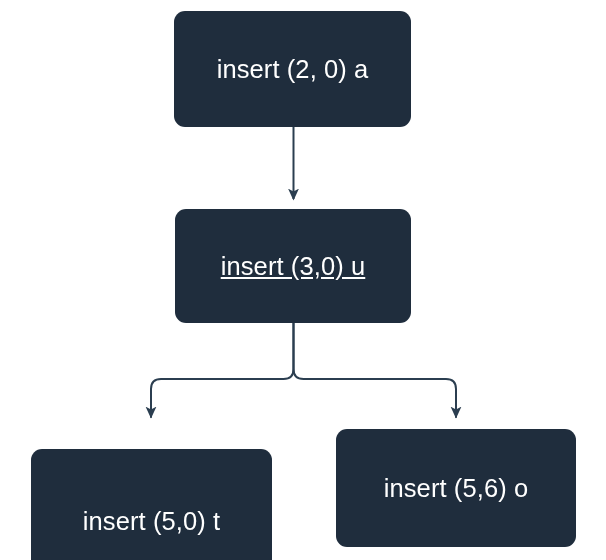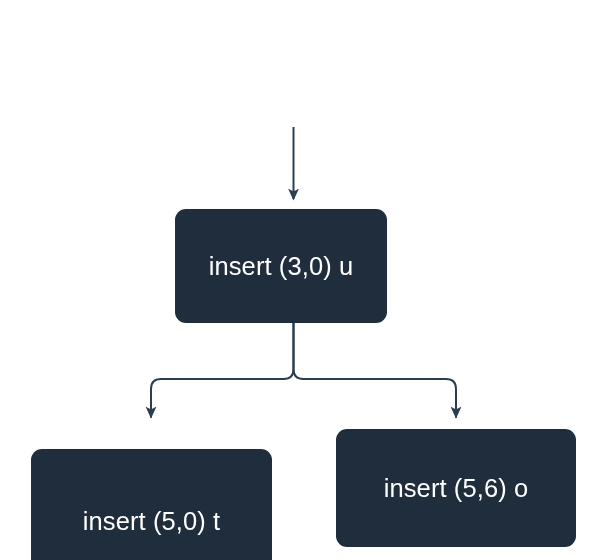--- a/index.html
+++ b/index.html
@@ -46,22 +46,23 @@
   }
   #node-root {
     left: 174px;
     top: 11px;
     width: 237px;
     height: 116px;
   }
   #node-child {
     left: 175px;
     top: 209px;
-    width: 212px;
+    width: 236px;
     height: 114px;
+    text-decoration: underline;
   }
   #node-leaf-left {
     left: 31px;
     top: 429px;
     width: 241px;
     height: 144px;
     margin-top: 20px;
   }
   #node-leaf-right {
     left: 336px;
@@ -84,20 +85,23 @@
 
     <path d="M 293.5 127 L 293.5 199" fill="none" stroke="#2b3e50" stroke-width="2" marker-end="url(#arrowhead)"></path>
 
     <path d="M 293.5 323 L 293.5 369 Q 293.5 379 283.5 379
              L 161 379 Q 151 379 151 389 L 151 417" fill="none" stroke="#2b3e50" stroke-width="2" stroke-linecap="round" marker-end="url(#arrowhead)"></path>
 
     <path d="M 293.5 323 L 293.5 369 Q 293.5 379 303.5 379
              L 446 379 Q 456 379 456 389 L 456 417" fill="none" stroke="#2b3e50" stroke-width="2" stroke-linecap="round" marker-end="url(#arrowhead)"></path>
   </svg>
 
+  <div class="node" id="node-root">
+    <span class="node-label">insert (2, 0) a</span>
+  </div>
 
   <div class="node" id="node-child">
     <span class="node-label">insert (3,0) u</span>
   </div>
 
   <div class="node" id="node-leaf-left">
     <span class="node-label">insert (5,0) t</span>
   </div>
 
   <div class="node" id="node-leaf-right">

